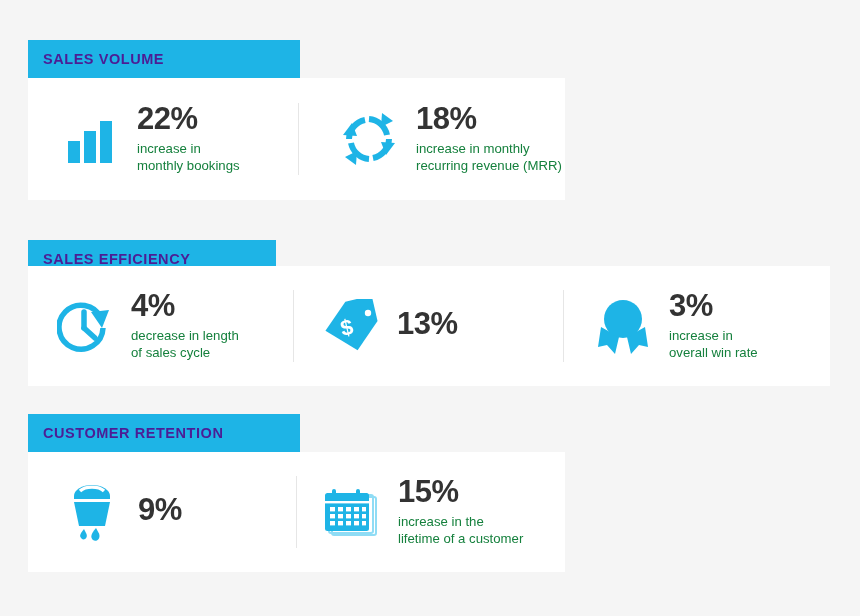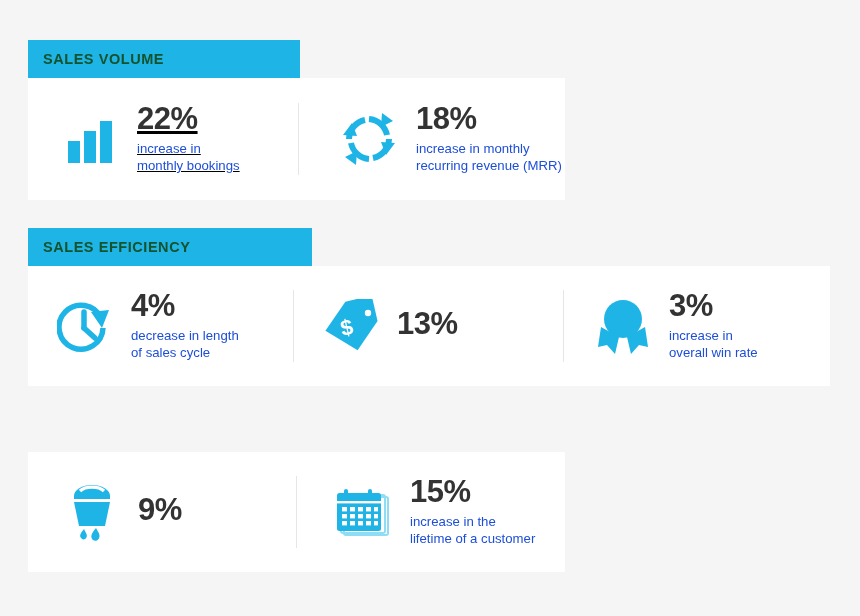--- a/index.html
+++ b/index.html
@@ -31,21 +31,21 @@
     left: 28px;
     top: 0;
     height: 38px;
     background: #1eb4e6;
     display: flex;
     align-items: center;
     padding-left: 15px;
     box-sizing: border-box;
   }
   .section-header-label {
-    color: #14532d;
+    color: #4c1d95;
     font-size: 14.5px;
     font-weight: bold;
     letter-spacing: 0.55px;
     white-space: nowrap;
     line-height: 1;
   }
   .card {
     position: absolute;
     left: 28px;
     top: 38px;
@@ -86,49 +86,49 @@
   }
   .stat-value {
     color: #333333;
     font-weight: bold;
     font-size: 31px;
     line-height: 1.04;
     letter-spacing: -0.5px;
     margin-bottom: 4px;
   }
   .stat-desc {
-    color: #1d4ed8;
+    color: #15803d;
     font-size: 13.2px;
     line-height: 1.33;
     white-space: pre-line;
   }
 
   
   #section-sales-volume { top: 40px; height: 160px; }
   #section-sales-volume .section-header { width: 272px; }
   #section-sales-volume .card { width: 537px; height: 122px; }
-  #section-sales-volume .stat:nth-child(1) { width: 270px; padding-left: 31px; text-decoration: underline; }
+  #section-sales-volume .stat:nth-child(1) { width: 270px; padding-left: 31px; }
   #section-sales-volume .stat:nth-child(2) { width: 267px; padding-left: 40px; }
   #section-sales-volume .stat-icon { width: 62px; margin-right: 16px; }
 
   
   #section-sales-efficiency { top: 228px; height: 160px; }
-  #section-sales-efficiency .section-header { width: 284px; }
+  #section-sales-efficiency .section-header { width: 248px; margin-top: 12px; }
   #section-sales-efficiency .card { width: 802px; height: 120px; }
   #section-sales-efficiency .stat:nth-child(1) { width: 265px; padding-left: 26px; }
   #section-sales-efficiency .stat:nth-child(2) { width: 270px; padding-left: 27px; }
   #section-sales-efficiency .stat:nth-child(3) { width: 267px; padding-left: 29px; }
   #section-sales-efficiency .stat-icon { width: 62px; margin-right: 15px; }
 
   
   #section-customer-retention { top: 414px; height: 160px; }
   #section-customer-retention .section-header { width: 272px; }
   #section-customer-retention .card { width: 537px; height: 120px; }
   #section-customer-retention .stat:nth-child(1) { width: 268px; padding-left: 33px; }
-  #section-customer-retention .stat:nth-child(2) { width: 269px; padding-left: 37px; }
+  #section-customer-retention .stat:nth-child(2) { width: 269px; padding-left: 25px; }
   #section-customer-retention .stat-icon { width: 62px; margin-right: 15px; }
 
   .icon-svg { display: block; }
 </style>
 </head>
 <body>
 
 <div class="infographic">
 
   <div class="section" id="section-sales-volume">
@@ -228,20 +228,23 @@
           <span class="stat-value">3%</span>
           <span class="stat-desc">increase in
 overall win rate</span>
         </span>
       </div>
 
     </div>
   </div>
 
   <div class="section" id="section-customer-retention">
+    <div class="section-header">
+      <span class="section-header-label">CUSTOMER RETENTION</span>
+    </div>
     <div class="card">
 
       <div class="stat">
         <span class="stat-icon">
           <svg class="icon-svg" width="54" height="60" viewBox="0 0 54 60" aria-hidden="true">
             <path d="M 9 14 A 18 11 0 0 1 45 14 L 45 18 L 9 18 Z" fill="#1eb4e6"></path>
             <path d="M 15 9 A 14 8 0 0 1 39 9" fill="none" stroke="#ffffff" stroke-width="3.4"></path>
             <rect x="9" y="17" width="36" height="3" fill="#ffffff"></rect>
             <path d="M 9 20 L 45 20 L 40 44 L 14 44 Z" fill="#1eb4e6"></path>
             <path d="M 19 47 C 15 52 14 54 16.5 56.5 C 19 59 23 56 21.5 52 Z" fill="#1eb4e6"></path>

